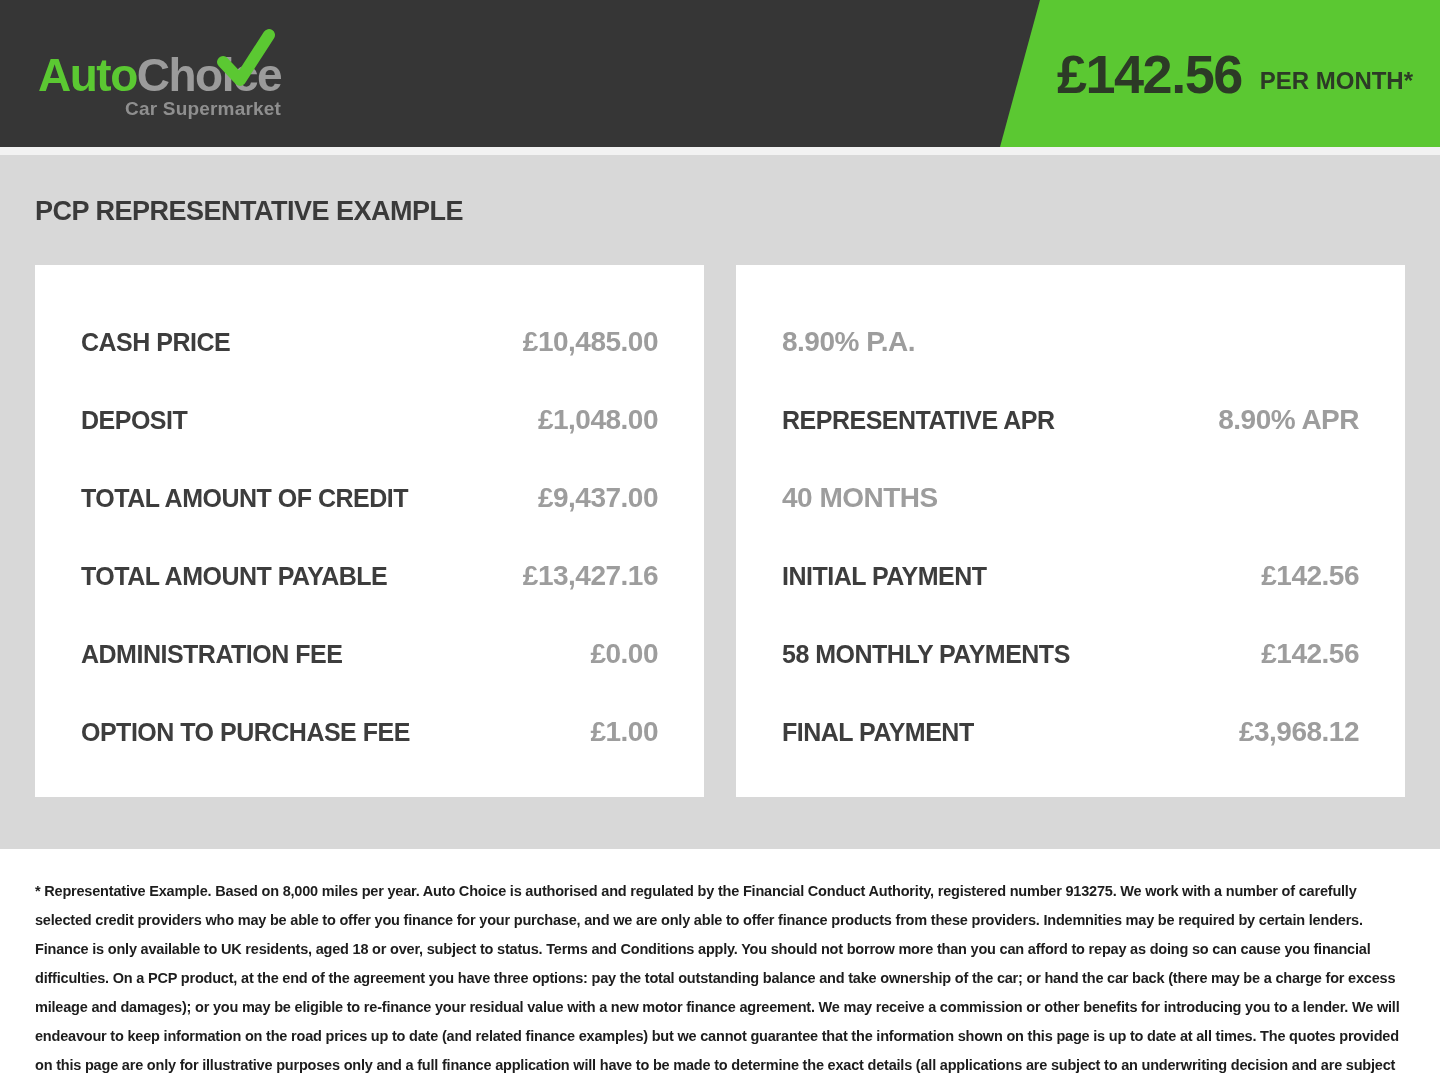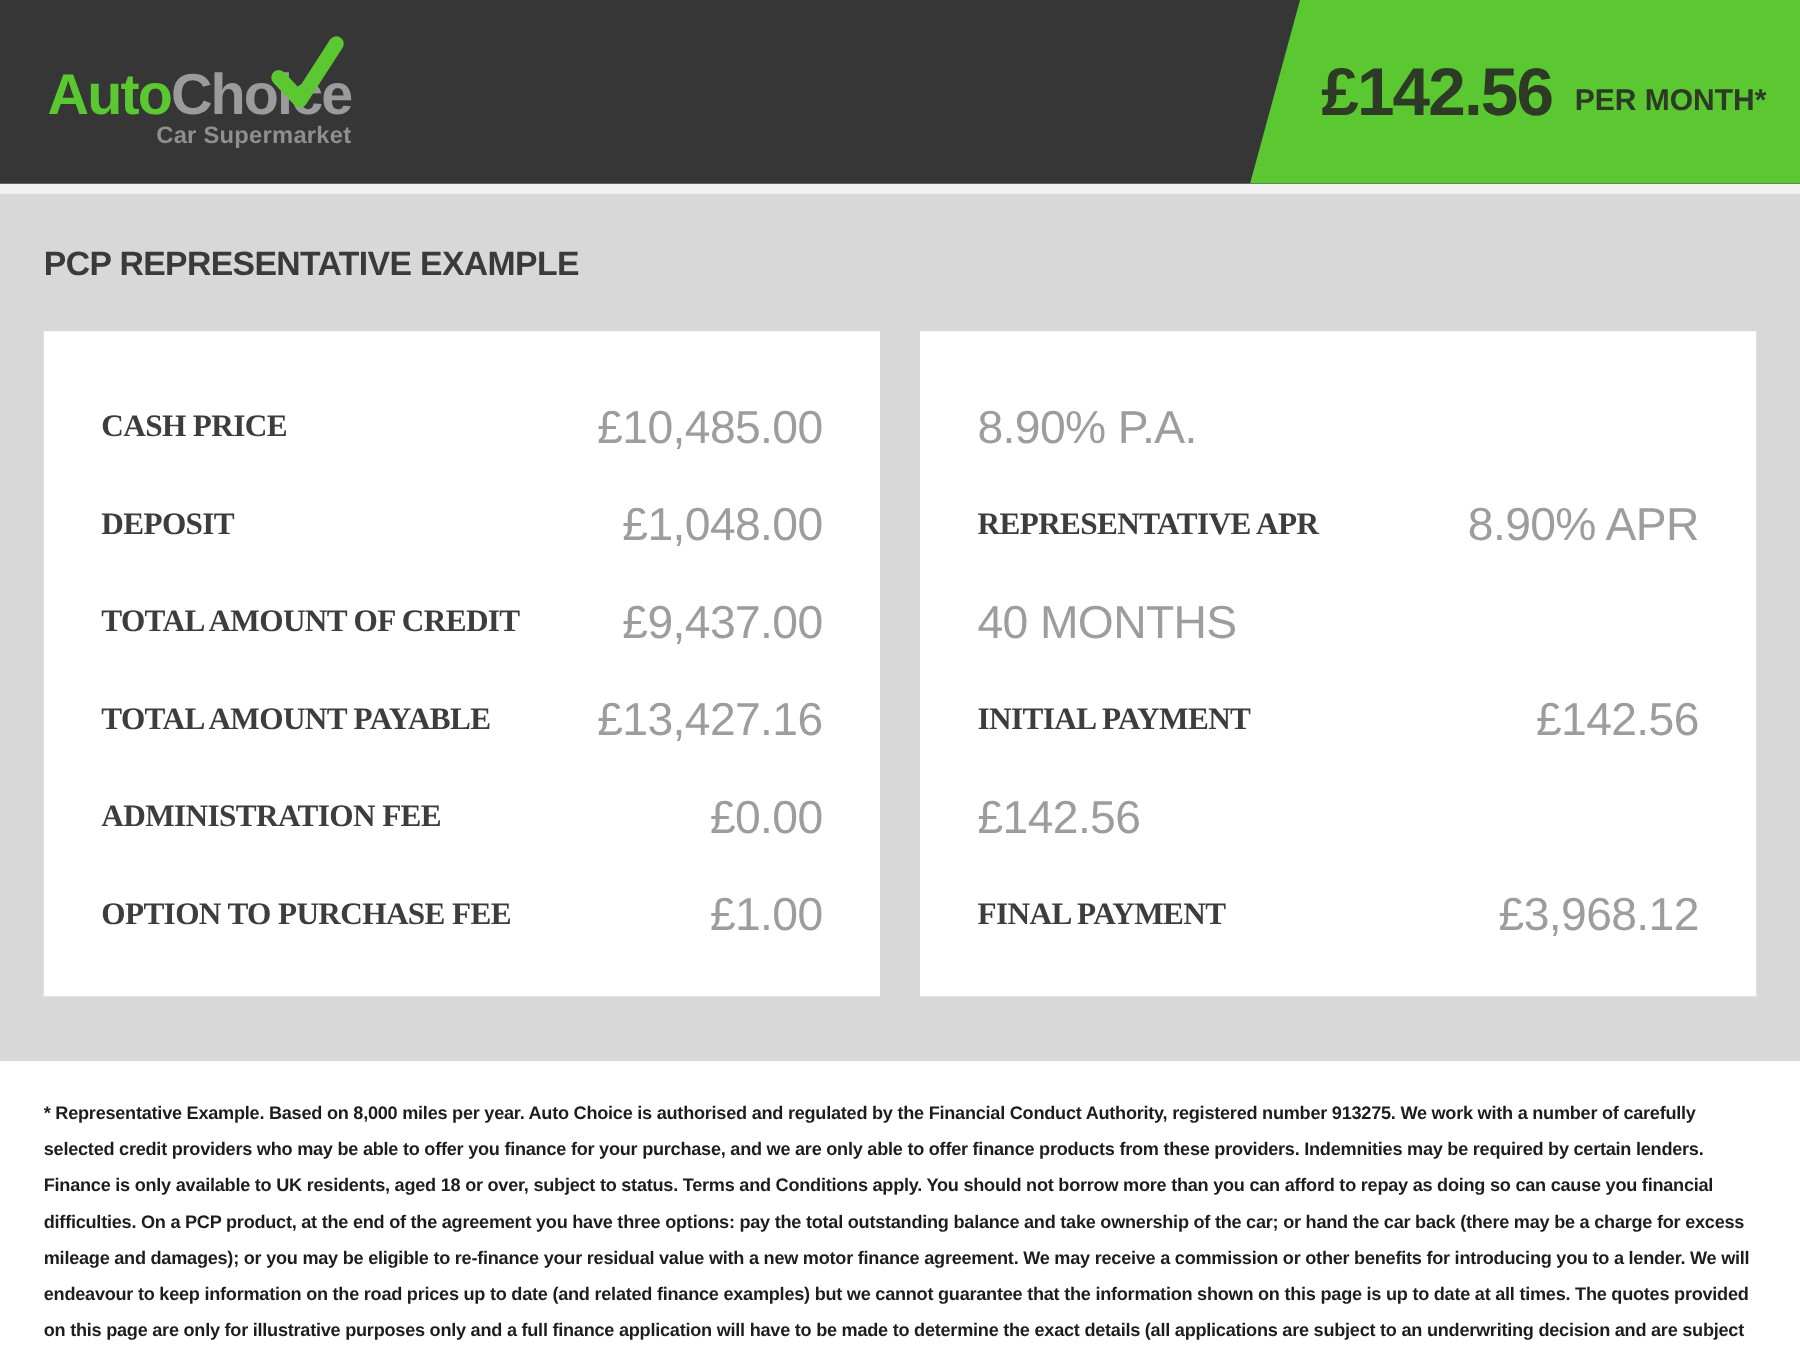--- a/index.html
+++ b/index.html
@@ -101,25 +101,24 @@
     display: flex;
     align-items: center;
     justify-content: space-between;
   }
   .finance-label {
     font-size: 25px;
     font-weight: bold;
     letter-spacing: -0.5px;
     color: #3d3d3d;
     white-space: nowrap;
-    font-family: Liberation Serif, serif;
   }
   .finance-value {
-    font-size: 37px;
-    font-weight: normal;
+    font-size: 28px;
+    font-weight: bold;
     letter-spacing: -0.5px;
     color: #9d9d9d;
     white-space: nowrap;
   }
 
   
   .footer {
     background: #ffffff;
     padding: 28px 35px 0 35px;
   }
@@ -195,20 +194,21 @@
         <span class="finance-value">8.90% APR</span>
       </div>
       <div class="finance-row">
         <span class="finance-value">40 MONTHS</span>
       </div>
       <div class="finance-row">
         <span class="finance-label">INITIAL PAYMENT</span>
         <span class="finance-value">£142.56</span>
       </div>
       <div class="finance-row">
+        <span class="finance-label">58 MONTHLY PAYMENTS</span>
         <span class="finance-value">£142.56</span>
       </div>
       <div class="finance-row">
         <span class="finance-label">FINAL PAYMENT</span>
         <span class="finance-value">£3,968.12</span>
       </div>
     </div>
 
   </div>
 </div>

